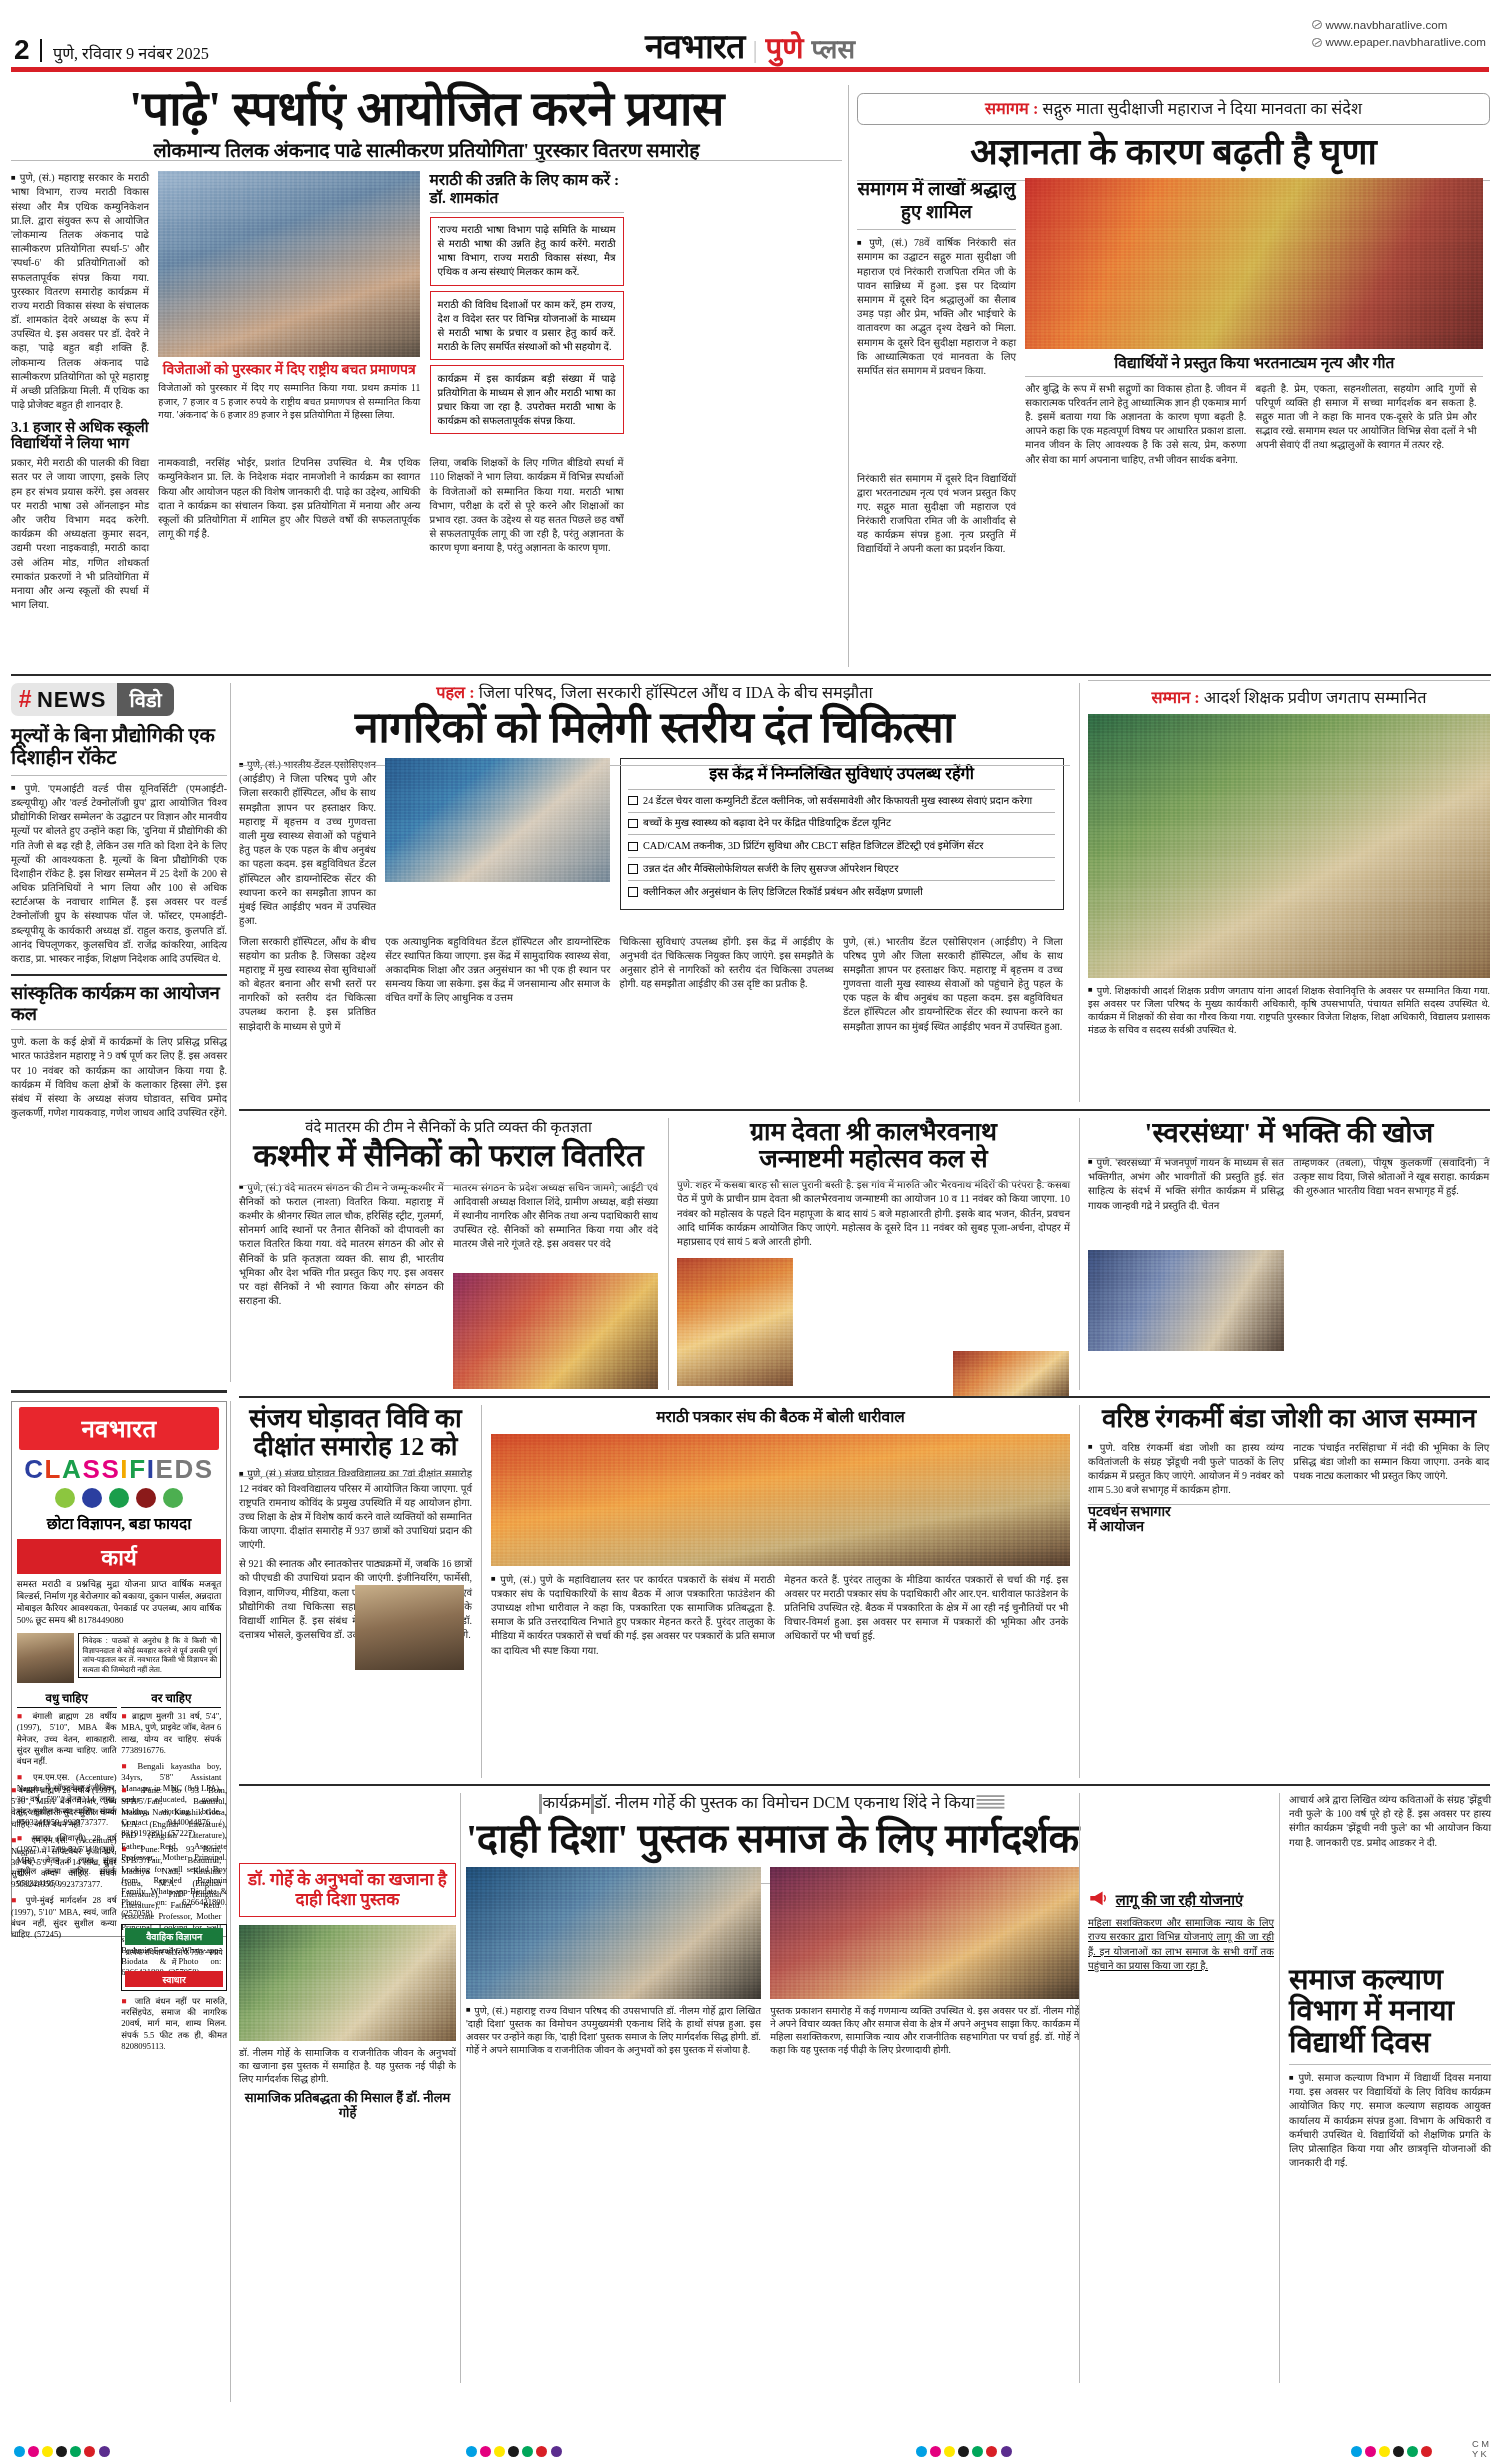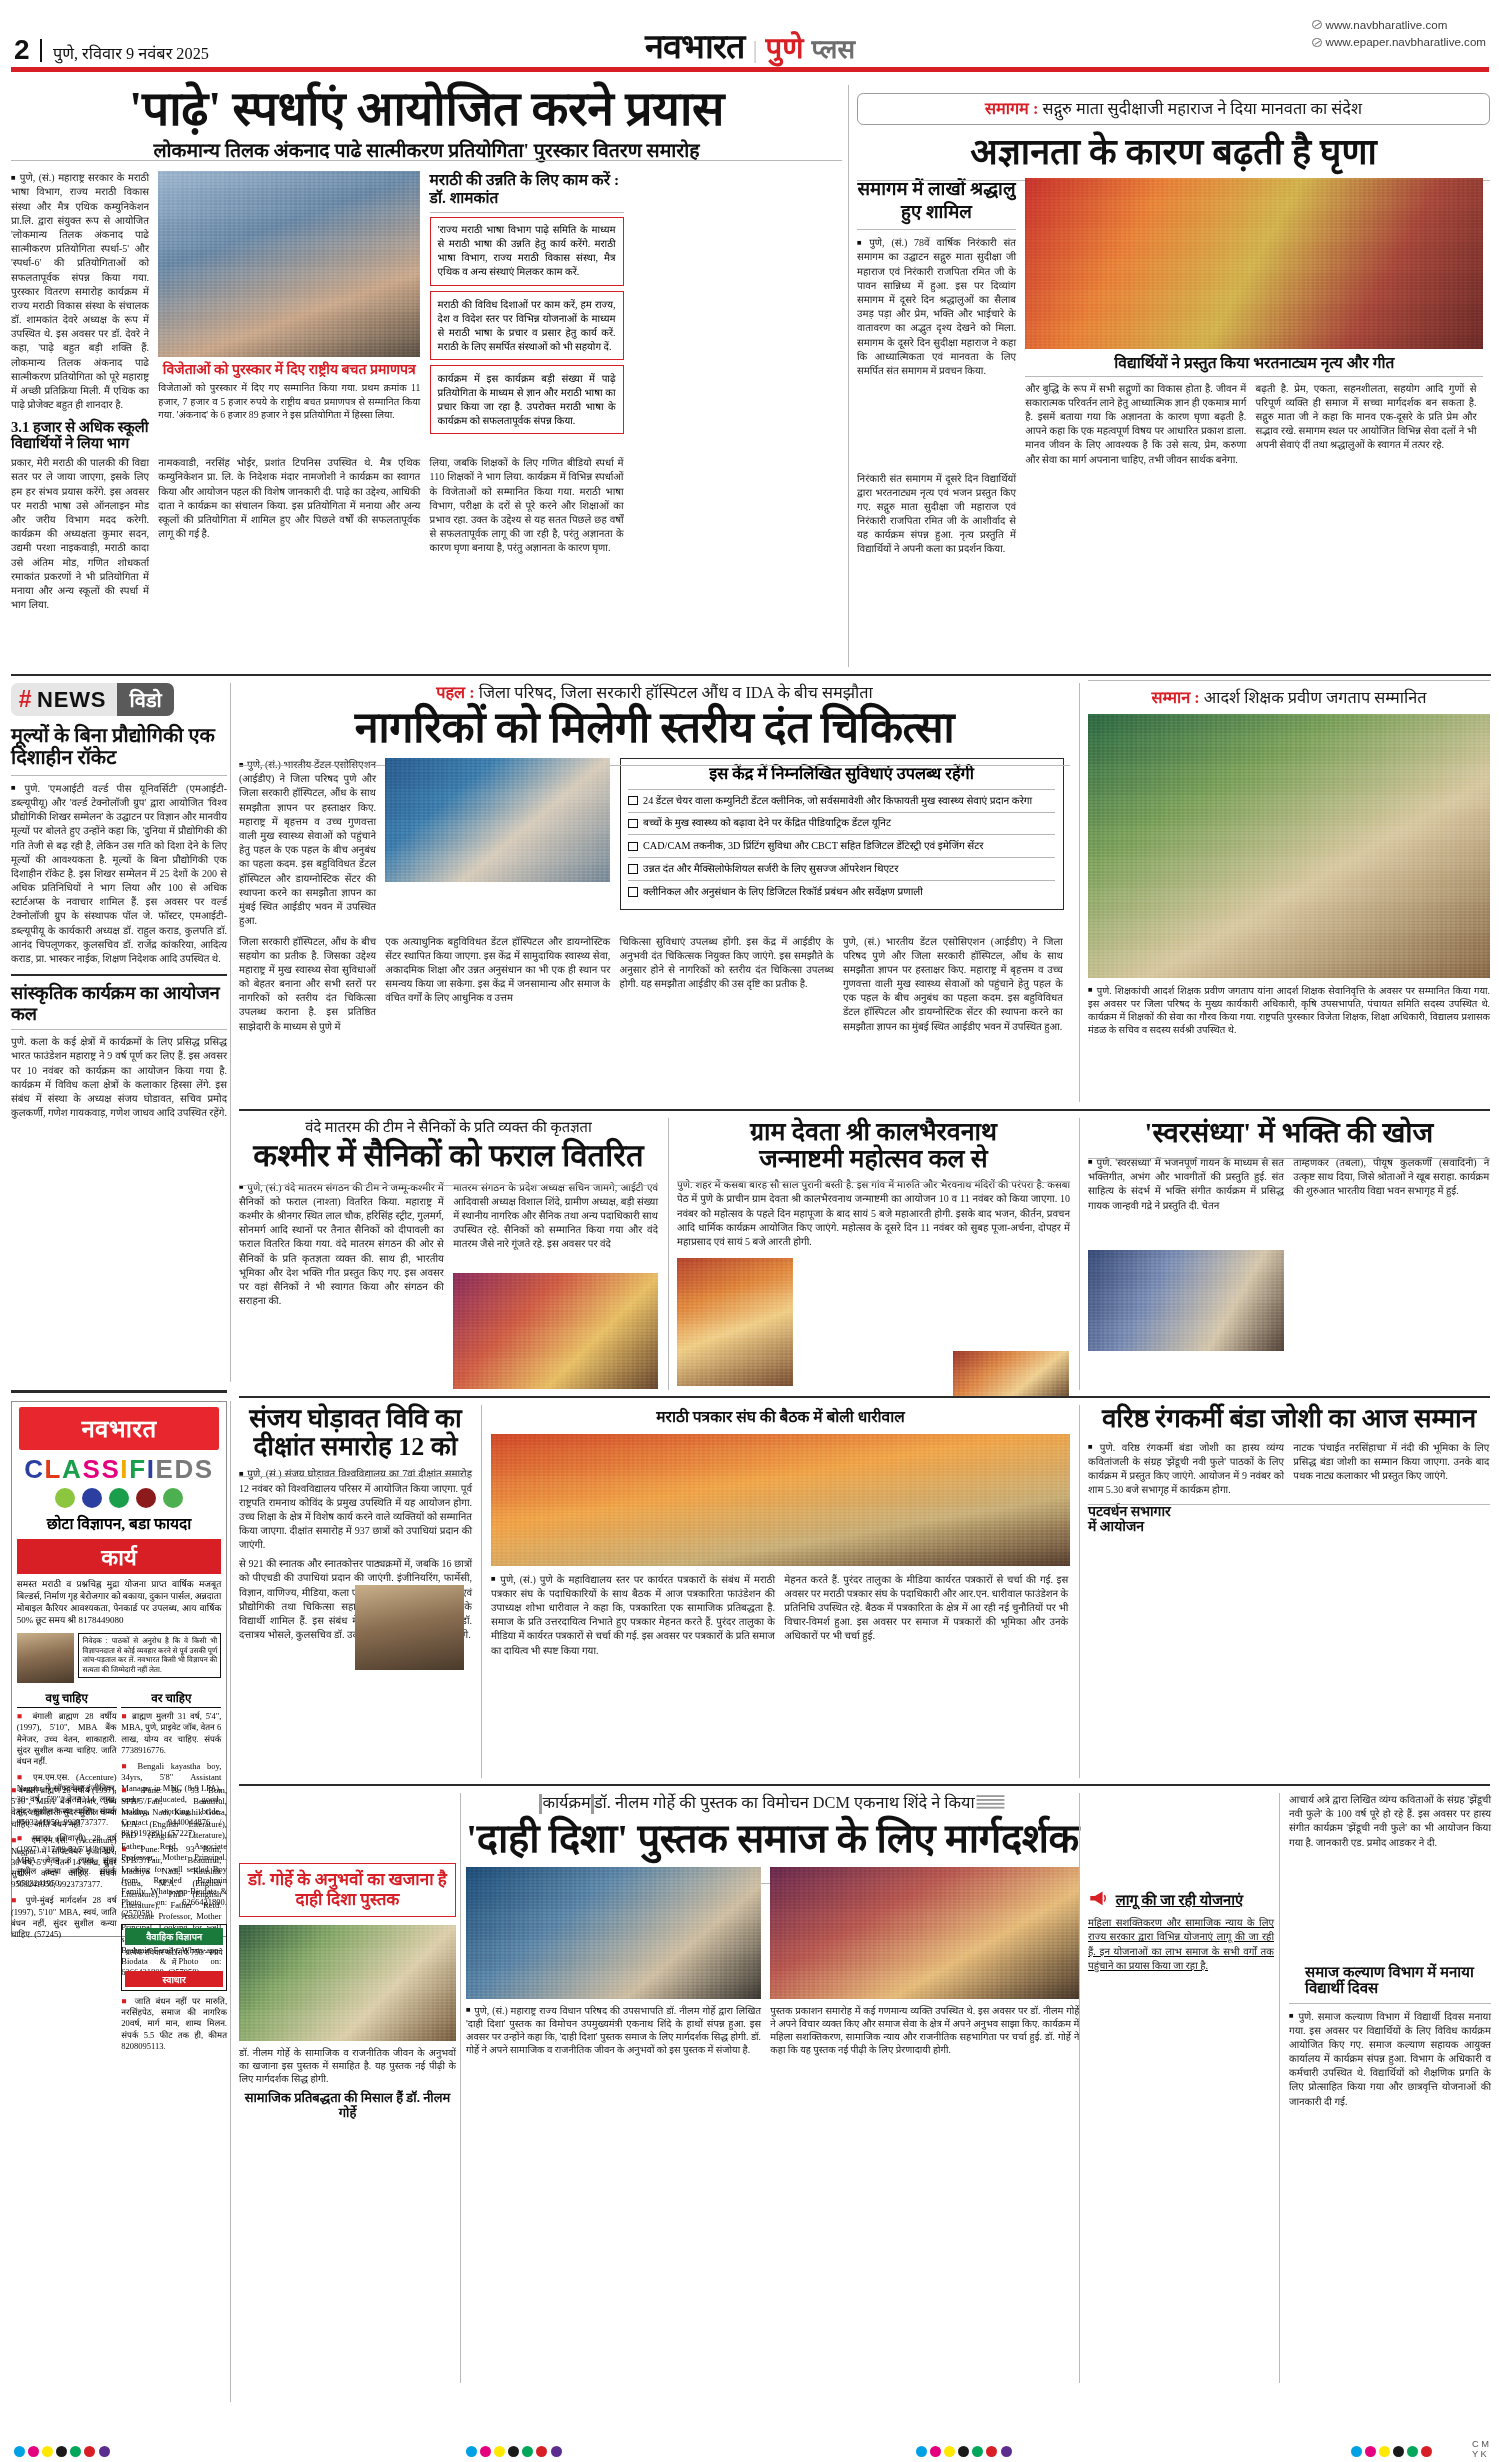--- a/index.html
+++ b/index.html
@@ -581,21 +581,21 @@
         <svg width="31" height="17" viewBox="0 0 40 22">
             <g stroke="#9a9a9a" stroke-width="2.4">
               <line x1="2" y1="4" x2="38" y2="4"></line>
               <line x1="2" y1="9" x2="38" y2="9"></line>
               <line x1="2" y1="14" x2="38" y2="14"></line>
               <line x1="2" y1="19" x2="38" y2="19"></line>
             </g>
           </svg>
       </span>
     </div>
-    <div class="hl-xl" style="text-align:left; font-size:40px; margin-top:4.7px;">'दाही दिशा' पुस्तक समाज के लिए मार्गदर्शक</div>
+    <div class="hl-xl" style="text-align:center; font-size:40px; margin-top:4.7px;">'दाही दिशा' पुस्तक समाज के लिए मार्गदर्शक</div>
     <div class="hline" style="left:0; top:90px; width:613px;"></div>
     <div style="display:flex; gap:9.3px; margin-top:7.8px;">
       <div style="width:295px;">
         <div class="photo ph9" style="width:295px; height:132px;">
             <span class="noise"></span>
           </div>
         <div class="cap" style="margin-top:4.7px;"><b class="sq"></b><span>पुणे, (सं.) महाराष्ट्र राज्य विधान परिषद की उपसभापति डॉ. नीलम गोर्हे द्वारा लिखित 'दाही दिशा' पुस्तक का विमोचन उपमुख्यमंत्री एकनाथ शिंदे के हाथों संपन्न हुआ. इस अवसर पर उन्होंने कहा कि, 'दाही दिशा' पुस्तक समाज के लिए मार्गदर्शक सिद्ध होगी. डॉ. गोर्हे ने अपने सामाजिक व राजनीतिक जीवन के अनुभवों को इस पुस्तक में संजोया है.</span></div>
       </div>
       <div style="width:309px;">
         <div class="photo ph10" style="width:309px; height:132px;">
@@ -631,21 +631,21 @@
       <span class="hl-sm" style="font-size:14.7px;">लागू की जा रही योजनाएं</span>
     </div>
     <div class="body-txt sm" style="margin-top:4.7px;">महिला सशक्तिकरण और सामाजिक न्याय के लिए राज्य सरकार द्वारा विभिन्न योजनाएं लागू की जा रही हैं. इन योजनाओं का लाभ समाज के सभी वर्गों तक पहुंचाने का प्रयास किया जा रहा है.</div>
   </div>
 
   <div class="zone" style="left:1289px; top:1793px; width:202px; height:155px;">
     <div class="body-txt sm">आचार्य अत्रे द्वारा लिखित व्यंग्य कविताओं के संग्रह 'झेंडूची नवी फुले' के 100 वर्ष पूरे हो रहे हैं. इस अवसर पर हास्य संगीत कार्यक्रम 'झेंडूची नवी फुले' का भी आयोजन किया गया है. जानकारी एड. प्रमोद आडकर ने दी.</div>
   </div>
 
   <div class="zone" style="left:1289px; top:1964px; width:202px; height:326px;">
-    <div class="hl-md" style="font-size:15px; text-align:left;margin-left:16px;">समाज कल्याण विभाग में मनाया विद्यार्थी दिवस</div>
+    <div class="hl-md" style="font-size:29px; text-align:left;">समाज कल्याण विभाग में मनाया विद्यार्थी दिवस</div>
     <div class="hline" style="position:relative; margin:6.2px 0;"></div>
     <div class="body-txt sm"><b class="sq"></b><span>पुणे. समाज कल्याण विभाग में विद्यार्थी दिवस मनाया गया. इस अवसर पर विद्यार्थियों के लिए विविध कार्यक्रम आयोजित किए गए. समाज कल्याण सहायक आयुक्त कार्यालय में कार्यक्रम संपन्न हुआ. विभाग के अधिकारी व कर्मचारी उपस्थित थे. विद्यार्थियों को शैक्षणिक प्रगति के लिए प्रोत्साहित किया गया और छात्रवृत्ति योजनाओं की जानकारी दी गई.</span></div>
   </div>
 
   <div class="vline" style="left:1079px; top:1793px; height:590px;"></div>
   <div class="vline" style="left:1279px; top:1793px; height:590px;"></div>
   <div class="vline" style="left:460px; top:1793px; height:590px;"></div>
 
   <div class="cmyk" style="left:14px;">
     <i style="background:#00a0e4"></i>

